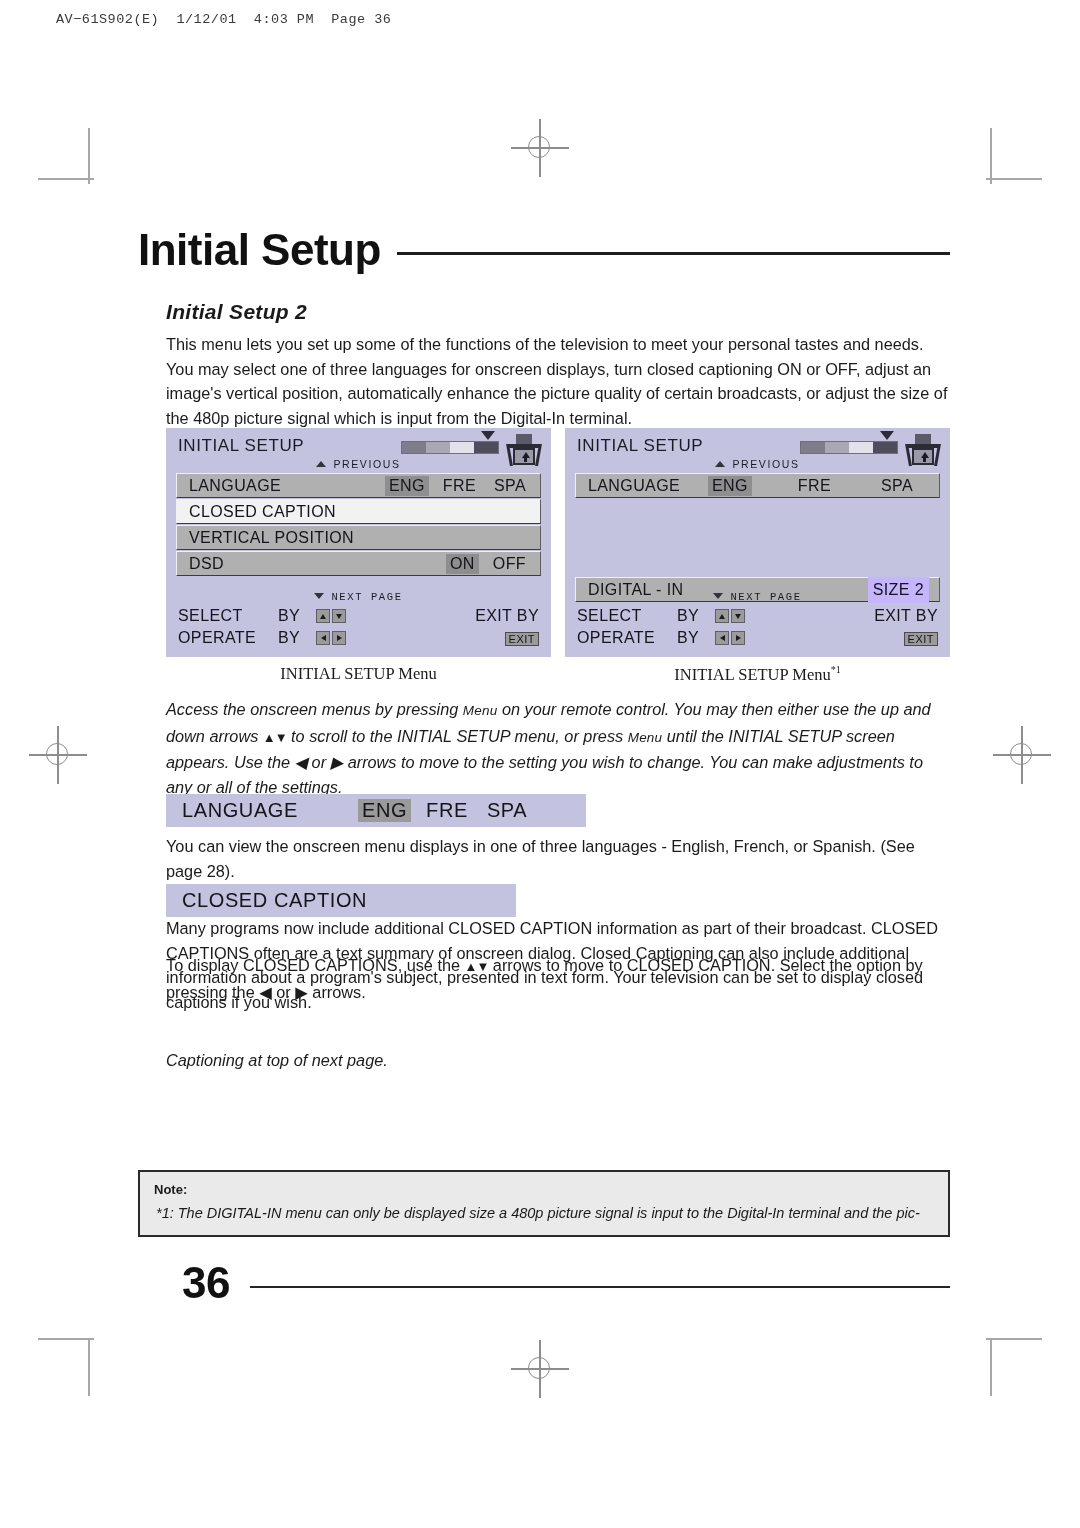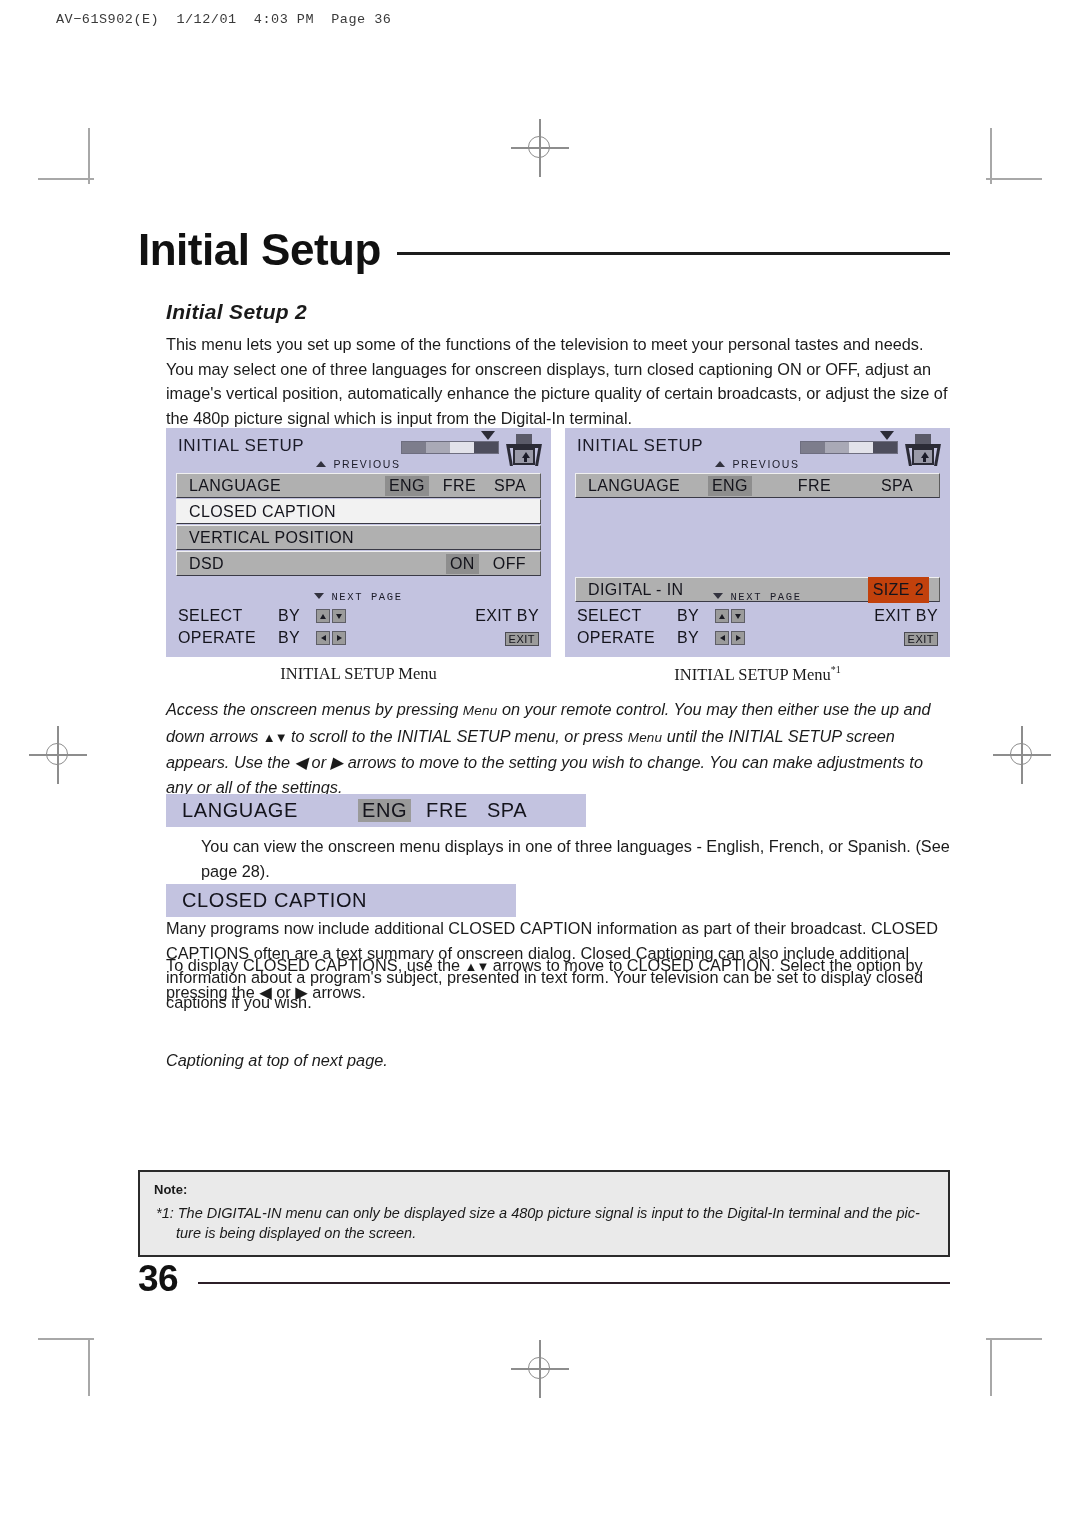--- a/index.html
+++ b/index.html
@@ -299,21 +299,21 @@
     font-size: 16px;
     letter-spacing: 0.4px;
     color: #14141c;
     padding: 1px 4px;
   }
   .osd-opt.active {
     background: #8e8e8e;
     color: #14141c;
   }
   .osd-opt.value-box {
-    background: #c2410c;
+    background: #c4b5fd;
     padding: 4px 5px;
   }
 
   .osd-footer {
     position: absolute;
     bottom: 8px;
     left: 12px;
     right: 12px;
     font-size: 16px;
     letter-spacing: 0.4px;
@@ -437,21 +437,20 @@
   .banner-opt.active { background: #9a9a9a; }
 
   #banner-language { top: 794px; left: 28px; width: 420px; }
   #banner-closed-caption { top: 884px; left: 28px; width: 350px; }
 
   .para-language {
     position: absolute;
     top: 834px;
     left: 28px;
     width: 784px;
-    margin-left: 35px;
   }
   .para-cc-1 {
     position: absolute;
     top: 916px;
     left: 28px;
     width: 784px;
   }
   .para-cc-2 {
     position: absolute;
     top: 953px;
@@ -496,24 +495,25 @@
   
   .page-footer {
     position: absolute;
     top: 1258px;
     left: 0;
     width: 812px;
     display: flex;
     align-items: center;
   }
   .page-number {
-    font-size: 37px;
+    font-size: 44px;
     font-weight: bold;
     letter-spacing: -0.5px;
     color: #111;
+    margin-left: 44px;
   }
   .footer-rule {
     flex: 1;
     height: 2.5px;
     background: #2c1f28;
     margin-left: 20px;
     margin-top: 8px;
   }
 </style>
 </head>
@@ -747,21 +747,21 @@
   </div>
 
   <div class="body-text para-cc-1">Many programs now include additional CLOSED CAPTION information as part of their broadcast. CLOSED CAPTIONS often are a text summary of onscreen dialog. Closed Captioning can also include additional information about a program's subject, presented in text form. Your television can be set to display closed captions if you wish.</div>
 
   <div class="body-text para-cc-2"><span>To display CLOSED CAPTIONS, use the </span><span class="arrow-ud">▲▼</span><span> arrows to move to CLOSED CAPTION. Select the option by pressing the </span><span>◀</span><span> or </span><span>▶</span><span> arrows.</span></div>
 
   <div class="para-continued">Captioning at top of next page.</div>
 
   <div class="note-box">
     <div class="note-title">Note:</div>
-    <div class="note-text"><span>*1: The DIGITAL-IN menu can only be displayed size a 480p picture signal is input to the Digital-In terminal and the pic-</span><span class="cont">ture is being displayed on the screen.</span></div>
+    <div class="note-text"><span>*1: The DIGITAL-IN menu can only be displayed size a 480p picture signal is input to the Digital-In terminal and the pic-</span></div>
   </div>
 
   <div class="page-footer">
     <span class="page-number">36</span>
     <span class="footer-rule"></span>
   </div>
 
 </div>
 
 </body></html>

